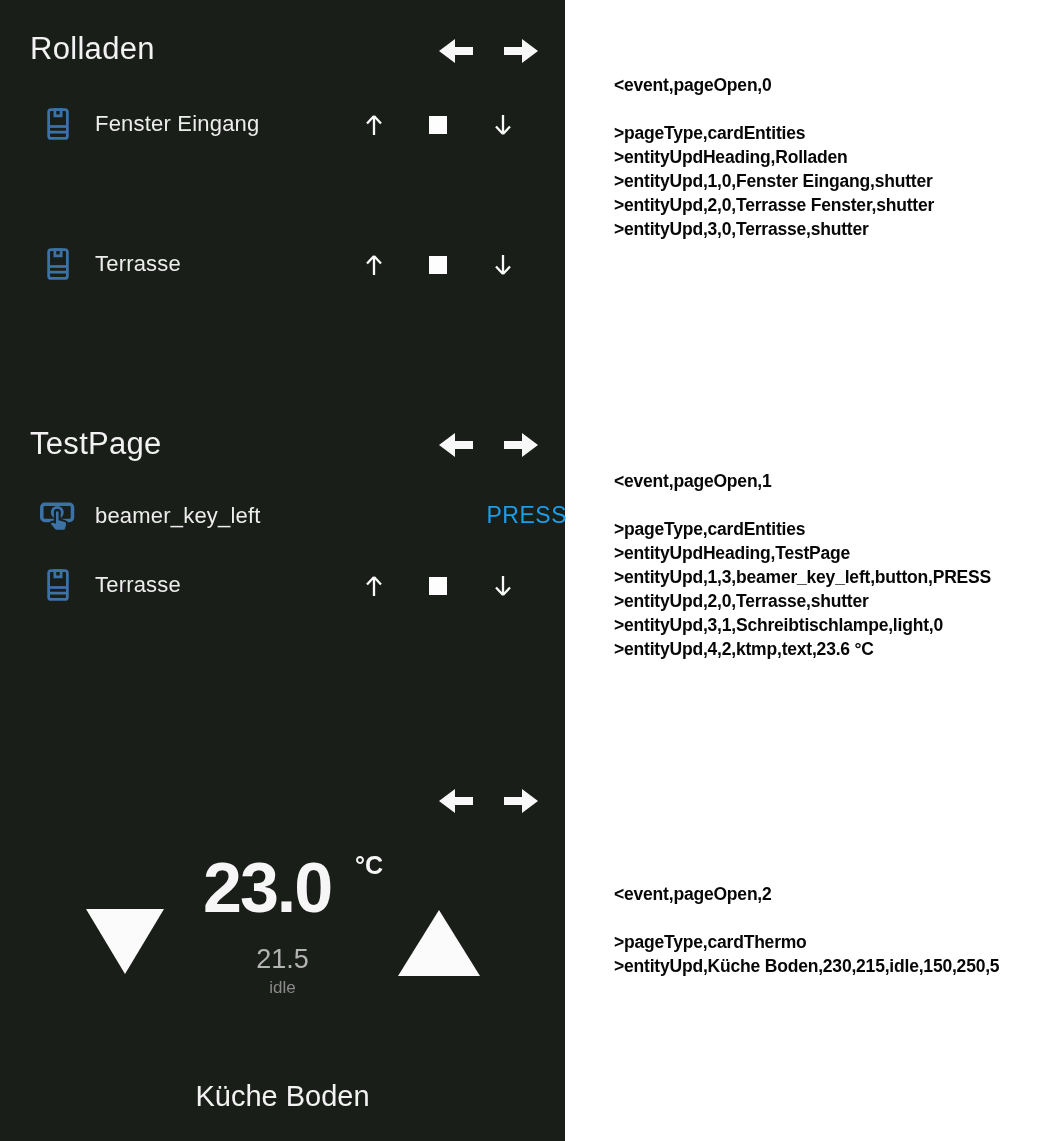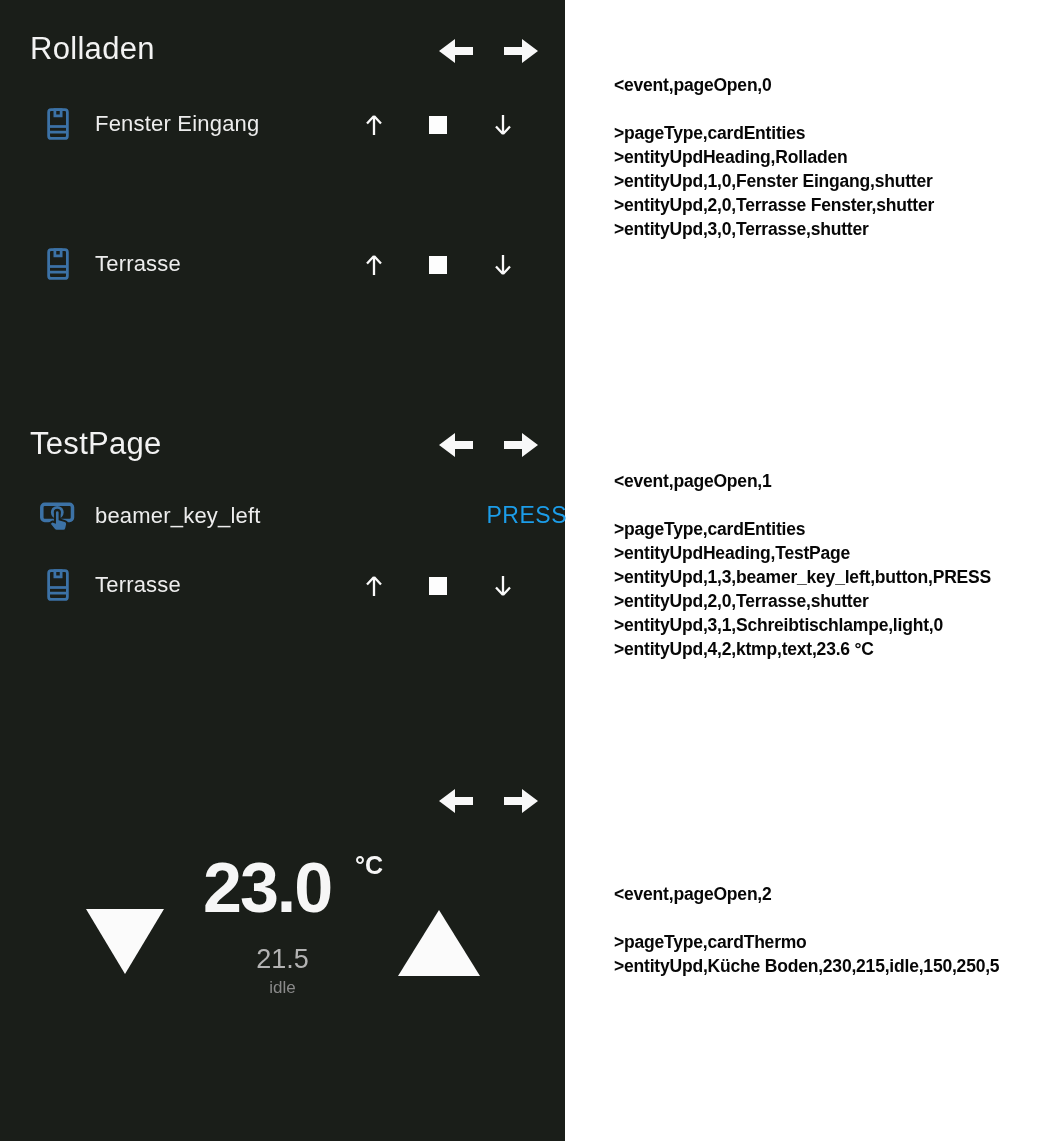--- a/index.html
+++ b/index.html
@@ -196,20 +196,21 @@
       </svg>
   </span>
   <span class="tri tri-up">
     <svg width="86" height="70" viewBox="0 0 86 70">
         <polygon points="43,2 2,68 84,68" fill="#fbfbfb"></polygon>
       </svg>
   </span>
 
   <div class="thermo-target">21.5</div>
   <div class="thermo-state">idle</div>
+  <div class="thermo-name">Küche Boden</div>
 
 </div>
 
 <div class="log log-1">&lt;event,pageOpen,0
 
 &gt;pageType,cardEntities
 &gt;entityUpdHeading,Rolladen
 &gt;entityUpd,1,0,Fenster Eingang,shutter
 &gt;entityUpd,2,0,Terrasse Fenster,shutter
 &gt;entityUpd,3,0,Terrasse,shutter</div>

